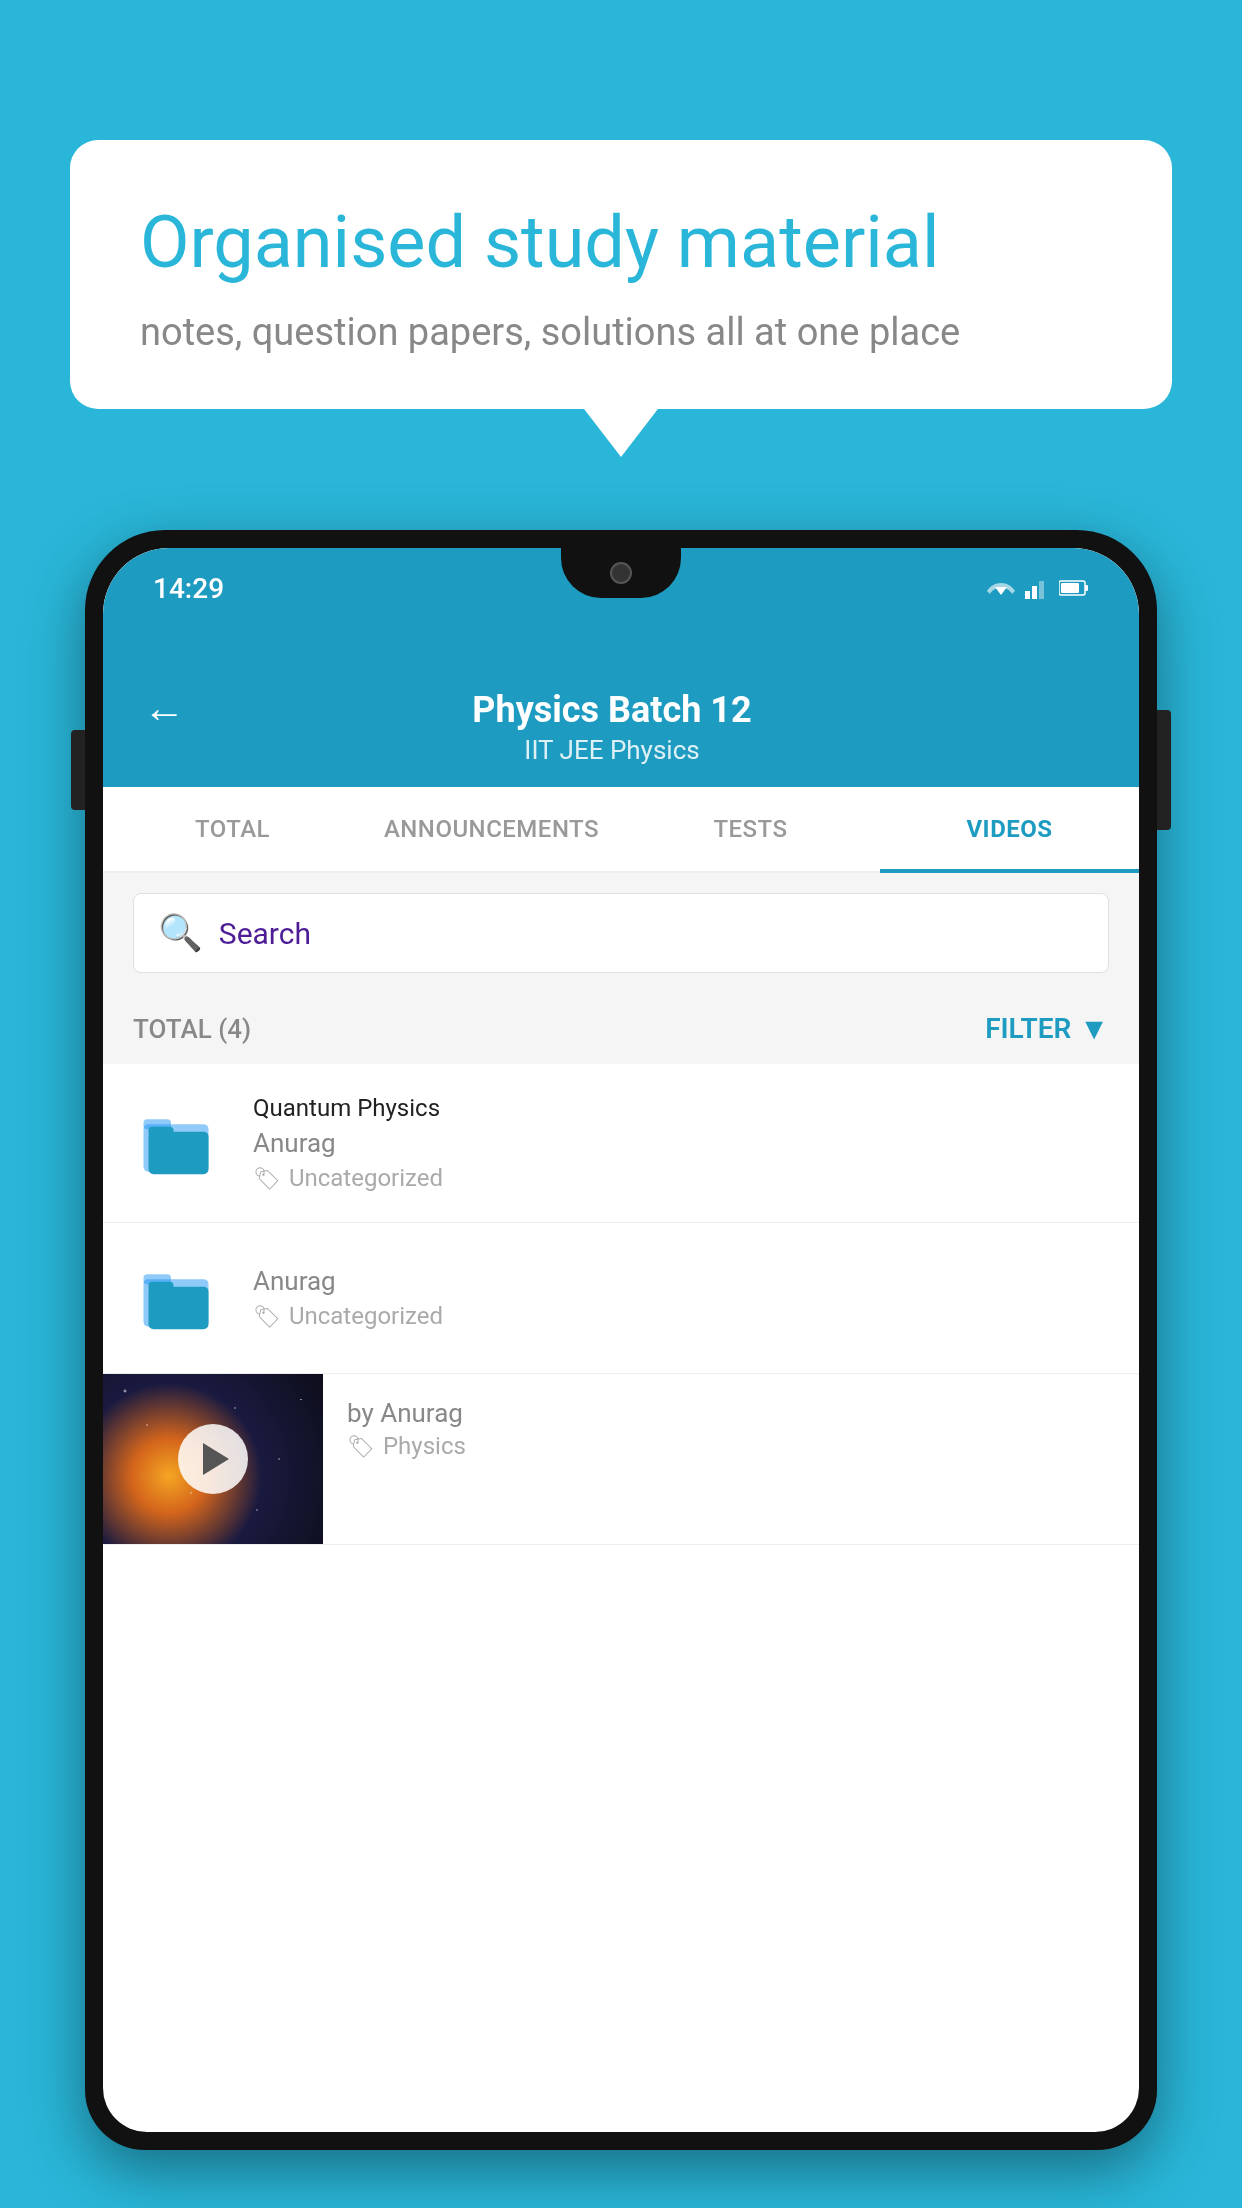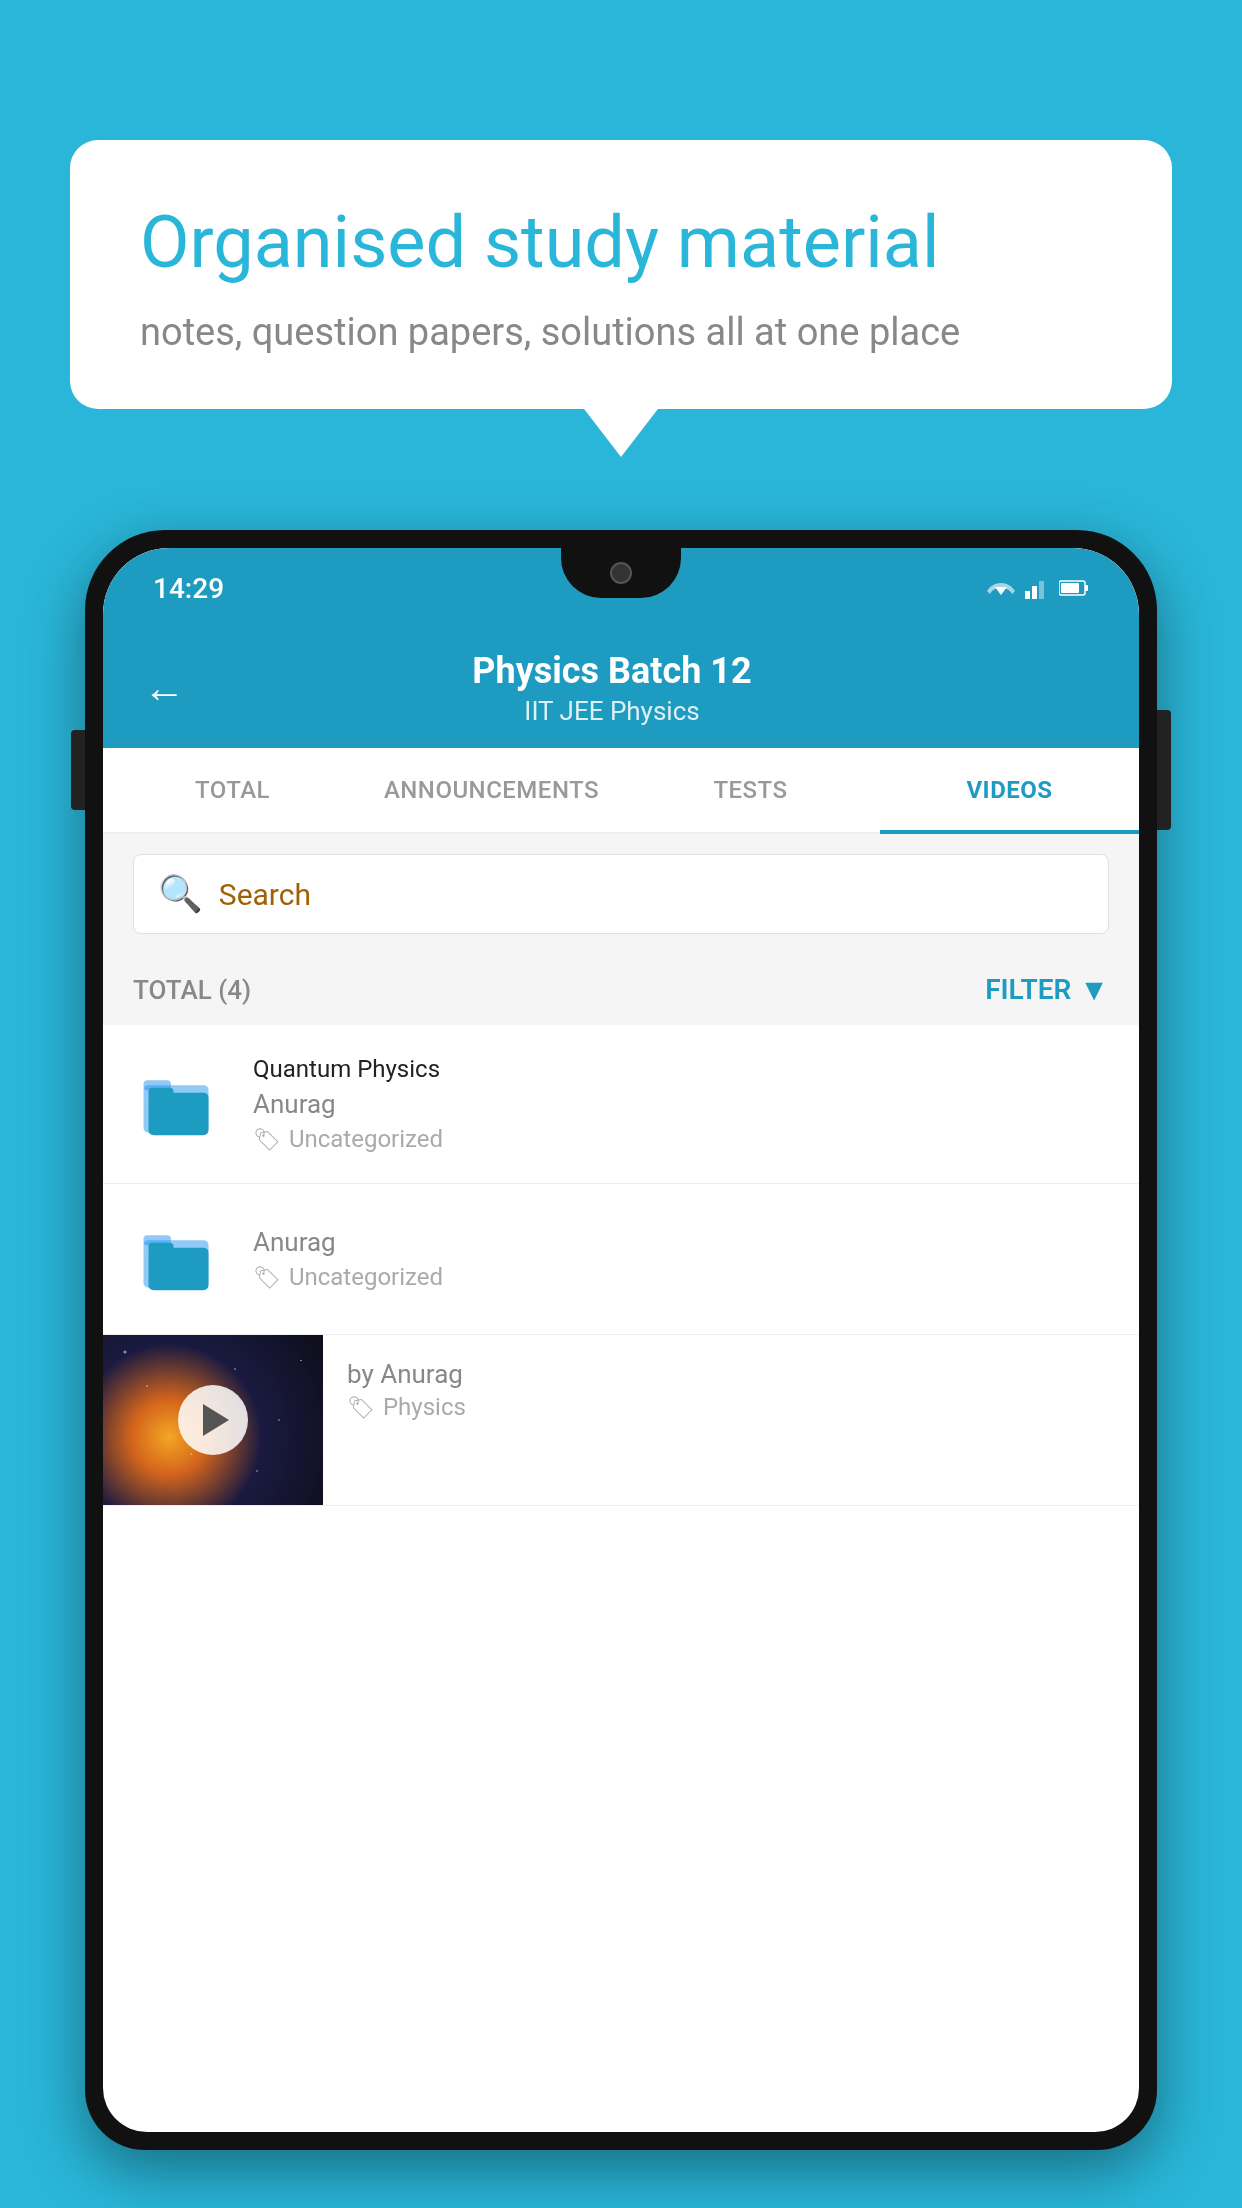--- a/index.html
+++ b/index.html
@@ -176,20 +176,21 @@
 
     .header-title-block {
       flex: 1;
       text-align: center;
     }
 
     .header-title {
       color: white;
       font-size: 36px;
       font-weight: 700;
+      margin-top: 39px;
     }
 
     .header-subtitle {
       color: rgba(255,255,255,0.85);
       font-size: 26px;
       margin-top: 4px;
     }
 
     
     .tabs-bar {
@@ -239,21 +240,21 @@
       gap: 16px;
       border: 1px solid #e0e0e0;
     }
 
     .search-icon-text {
       color: #aaa;
       font-size: 36px;
     }
 
     .search-placeholder {
-      color: #a16207;
+      color: #4c1d95;
       font-size: 30px;
     }
 
     
     .filter-bar {
       display: flex;
       align-items: center;
       justify-content: space-between;
       padding: 18px 30px;
       background: #f5f5f5;

